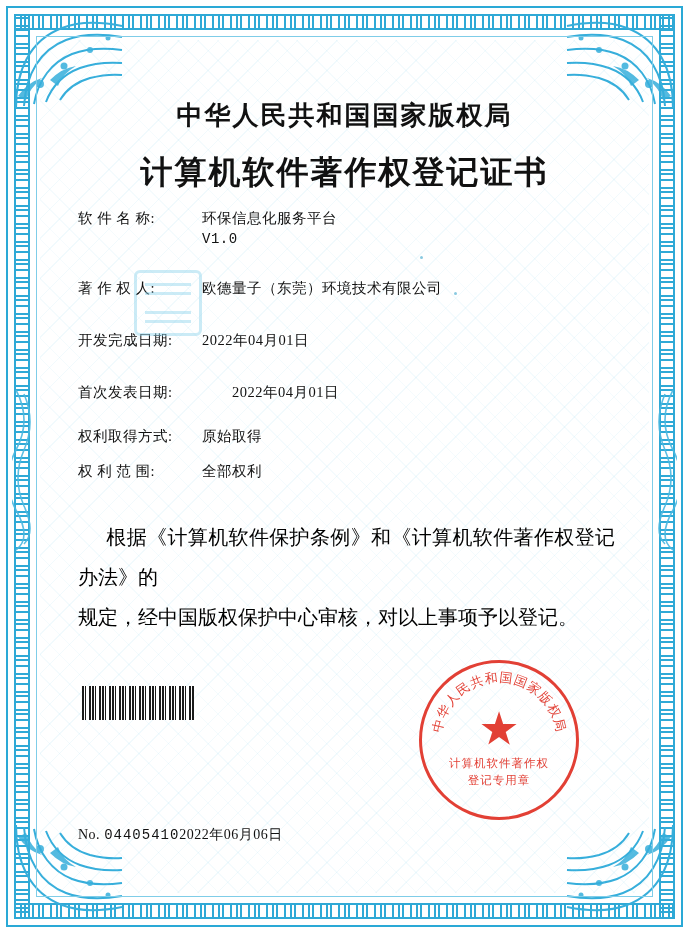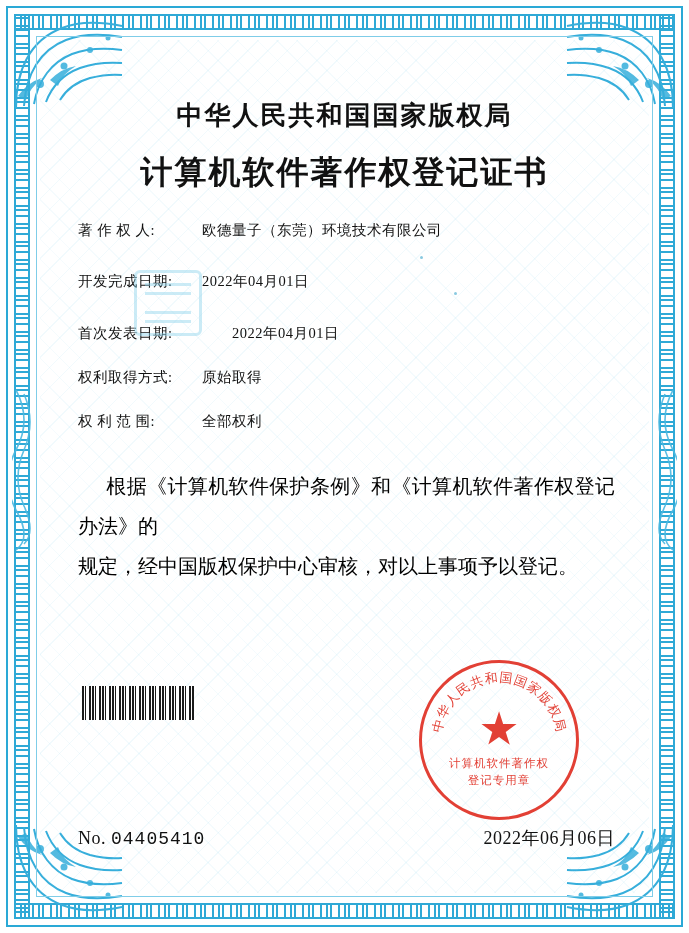--- a/index.html
+++ b/index.html
@@ -272,23 +272,23 @@
     letter-spacing: 1px;
   }
 
   
   .footer {
     position: absolute;
     left: 30px;
     right: 26px;
     top: 778px;
     display: flex;
-    justify-content: space-between;
+    justify-content: flex-start;
     align-items: baseline;
-    font-size: 18px;
+    font-size: 14px;
     color: #111111;
   }
   .footer .serial {
     letter-spacing: 0.5px;
   }
   .footer .serial .digits {
     font-family: "Liberation Mono", "DejaVu Sans Mono", monospace;
     letter-spacing: 1px;
   }
   .footer .issue-date {
@@ -405,37 +405,44 @@
     <div class="wm-seal"></div>
     <div class="tiny-dot" style="left:372px; top:208px;"></div>
     <div class="tiny-dot" style="left:406px; top:244px;"></div>
 
     <div class="title-main">中华人民共和国国家版权局</div>
     <div class="title-sub">计算机软件著作权登记证书</div>
 
 
     <div class="fields">
 
+      <div class="field-row" style="margin-bottom:22px;">
+        <div class="field-label">软 件 名 称:</div>
+        <div class="field-value">
+          <span>环保信息化服务平台</span>
+          <span class="line2">V1.0</span>
+        </div>
+      </div>
 
       <div class="field-row gap-before" style="margin-bottom:30px;">
         <div class="field-label">著 作 权 人:</div>
         <div class="field-value">欧德量子（东莞）环境技术有限公司</div>
       </div>
 
       <div class="field-row" style="margin-bottom:30px;">
         <div class="field-label">开发完成日期:</div>
         <div class="field-value">2022年04月01日</div>
       </div>
 
       <div class="field-row" style="margin-bottom:22px;gap:30px;">
         <div class="field-label">首次发表日期:</div>
         <div class="field-value">2022年04月01日</div>
       </div>
 
-      <div class="field-row" style="margin-bottom:22px;">
+      <div class="field-row" style="margin-bottom:14px;">
         <div class="field-label">权利取得方式:</div>
         <div class="field-value">原始取得</div>
       </div>
 
       <div class="field-row" style="margin-bottom:22px;">
         <div class="field-label">权 利 范 围:</div>
         <div class="field-value">全部权利</div>
       </div>
 
 

